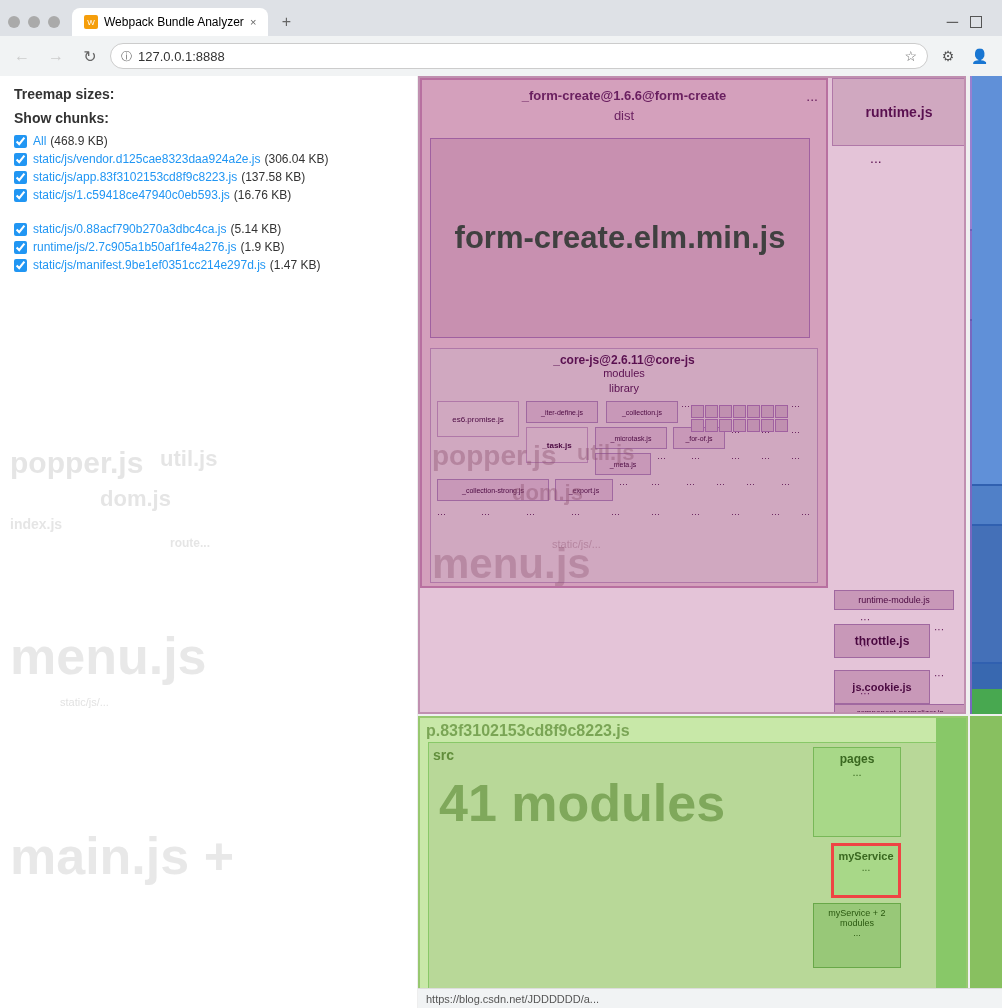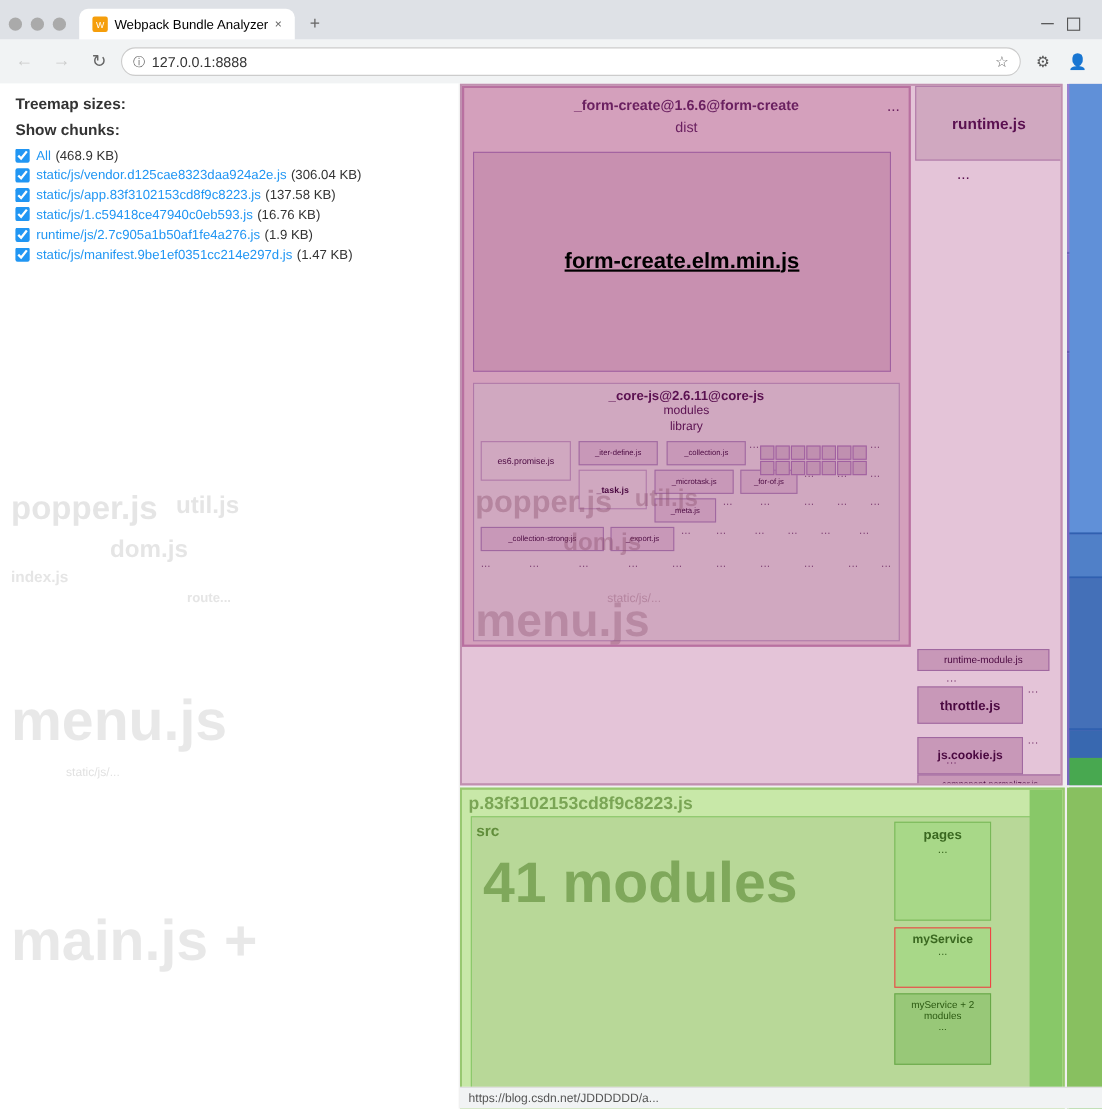--- a/index.html
+++ b/index.html
@@ -161,26 +161,31 @@
           <span style="color:#2196F3;">static/js/vendor.d125cae8323daa924a2e.js</span>
           <span style="color:#333; margin-left:4px;">(306.04 KB)</span>
         </div>
 
         <div style="display:flex; align-items:center; font-size:12px; margin-bottom:4px;">
           <input type="checkbox" checked="" style="margin-right: 6px; accent-color: rgb(33, 150, 243);">
           <span style="color:#2196F3;">static/js/app.83f3102153cd8f9c8223.js</span>
           <span style="color:#333; margin-left:4px;">(137.58 KB)</span>
         </div>
 
-        <div style="display:flex; align-items:flex-start; font-size:12px; margin-bottom:4px;">
+        <div style="display:flex; align-items:flex-end; font-size:12px; margin-bottom:20px;">
           <input type="checkbox" checked="" style="margin-right: 6px; accent-color: rgb(33, 150, 243);">
           <span style="color:#2196F3;">static/js/1.c59418ce47940c0eb593.js</span>
           <span style="color:#333; margin-left:4px;">(16.76 KB)</span>
         </div>
 
+        <div style="display:flex; align-items:center; font-size:12px; margin-bottom:4px;">
+          <input type="checkbox" checked="" style="margin-right: 6px; accent-color: rgb(33, 150, 243);">
+          <span style="color:#2196F3;">static/js/0.88acf790b270a3dbc4ca.js</span>
+          <span style="color:#333; margin-left:4px;">(5.14 KB)</span>
+        </div>
 
         <div style="display:flex; align-items:center; font-size:12px; margin-bottom:4px;">
           <input type="checkbox" checked="" style="margin-right: 6px; accent-color: rgb(33, 150, 243);">
           <span style="color:#2196F3;">runtime/js/2.7c905a1b50af1fe4a276.js</span>
           <span style="color:#333; margin-left:4px;">(1.9 KB)</span>
         </div>
 
         <div style="display:flex; align-items:center; font-size:12px; margin-bottom:4px;">
           <input type="checkbox" checked="" style="margin-right: 6px; accent-color: rgb(33, 150, 243);">
           <span style="color:#2196F3;">static/js/manifest.9be1ef0351cc214e297d.js</span>
@@ -205,21 +210,21 @@
         <div style="position:absolute; top:4px; left:6px; font-size:16px; font-weight:bold; color:rgba(140,80,110,0.6); white-space:nowrap; overflow:hidden; max-width:540px;">static/js/vendor.d125cae8323daa924a2e.js</div>
         <div style="position:absolute; top:28px; left:6px; font-size:38px; font-weight:bold; color:rgba(140,80,110,0.45);">node_modules</div>
 
         <div style="position:absolute; top:0; left:0; width:408px; height:510px; background:#d4a0bc; border:2px solid #b870a0; overflow:hidden;">
 
           <div style="position:absolute; top:8px; left:50%; transform:translateX(-50%); font-size:13px; font-weight:bold; color:#6a2060; white-space:nowrap;">_form-create@1.6.6@form-create</div>
           <div style="position:absolute; top:28px; left:50%; transform:translateX(-50%); font-size:13px; color:#6a2060;">dist</div>
           <div style="position:absolute; top:8px; right:8px; font-size:14px; color:#6a2060;">...</div>
 
           <div style="position:absolute; top:58px; left:8px; width:380px; height:200px; background:#c890b0; border:1px solid #a060a0; display:flex; align-items:center; justify-content:center;">
-            <span style="font-size:20px; font-weight:bold; color:#000000;text-decoration:underline;">form-create.elm.min.js</span>
+            <span style="font-size:31px; font-weight:bold; color:#404040;">form-create.elm.min.js</span>
           </div>
 
           <div style="position:absolute; top:268px; left:8px; width:388px; height:235px; background:#d0a8c0; border:1px solid #b078a8; overflow:hidden;">
             <div style="text-align:center; font-size:12px; font-weight:bold; color:#5a1050; padding-top:4px;">_core-js@2.6.11@core-js</div>
             <div style="text-align:center; font-size:11px; color:#5a1050; margin-bottom:3px;">modules</div>
             <div style="text-align:center; font-size:11px; color:#5a1050;">library</div>
 
             <div style="position:absolute; top:52px; left:6px; width:82px; height:36px; background:#d0a8c0; border:1px solid #b078a8; display:flex; align-items:center; justify-content:center;">
               <span style="font-size:8px; font-weight:normal; color:#4a0840; text-align:center;">es6.promise.js</span>
             </div>
@@ -366,21 +371,21 @@
         <div style="position:absolute; top:24px; left:8px; width:510px; height:255px; background:#b8d898; border:1px solid #88c868; overflow:hidden;">
           <div style="font-size:14px; font-weight:bold; color:rgba(60,110,20,0.7); padding:4px;">src</div>
 
           <div style="position:absolute; top:30px; left:10px; font-size:52px; font-weight:bold; color:rgba(70,120,30,0.5);">41 modules</div>
 
           <div style="position:absolute; top:4px; right:36px; width:88px; height:90px; background:#a8d888; border:1px solid #78b858; overflow:hidden;">
             <div style="text-align:center; font-size:12px; font-weight:bold; color:#3a6820; padding-top:4px;">pages</div>
             <div style="text-align:center; font-size:11px; color:#3a6820;">...</div>
           </div>
 
-          <div style="position:absolute; top:100px; right:36px; width:88px; height:55px; background:#a8d888; border:1px solid #ef4444; overflow:hidden;">
+          <div style="position:absolute; top:100px; right:36px; width:70px; height:55px; background:#a8d888; border:3px solid #ef4444; overflow:hidden;">
             <div style="text-align:center; font-size:11px; font-weight:bold; color:#3a6820; padding-top:4px;">myService</div>
             <div style="text-align:center; font-size:10px; color:#3a6820;">...</div>
           </div>
 
           <div style="position:absolute; top:160px; right:36px; width:88px; height:65px; background:#98c878; border:1px solid #68a848; overflow:hidden;">
             <div style="text-align:center; font-size:9px; color:#2a5810; padding-top:4px;">myService + 2 modules</div>
             <div style="text-align:center; font-size:9px; color:#2a5810;">...</div>
           </div>
         </div>
 

